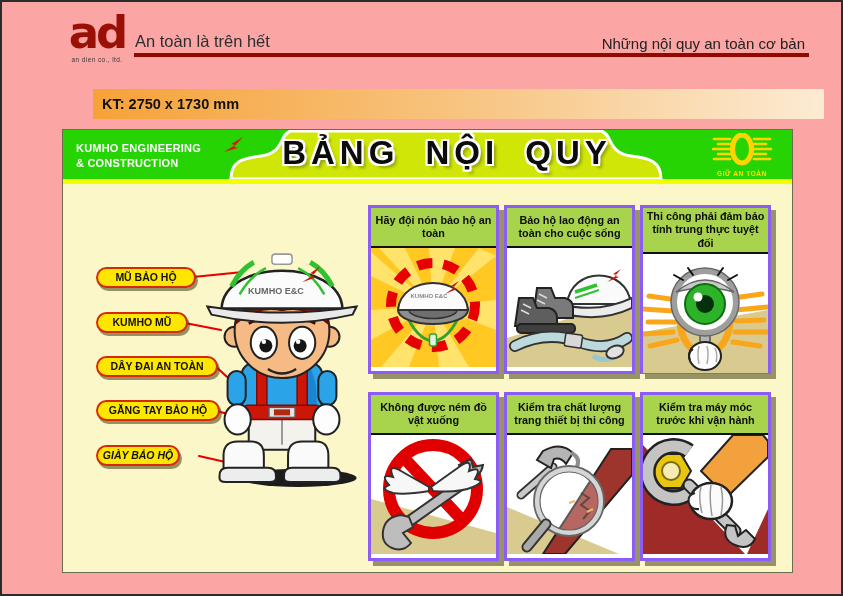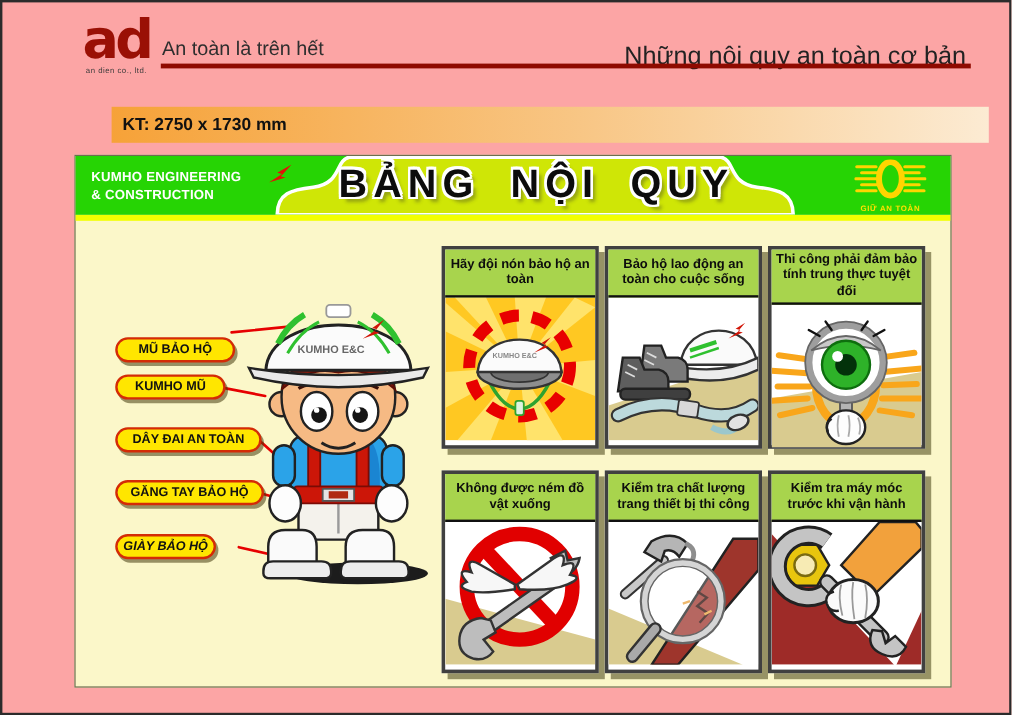--- a/index.html
+++ b/index.html
@@ -6,21 +6,21 @@
   .page{
     position:relative;width:843px;height:596px;margin:0 auto;
     background:#fca5a5;border:2px solid #2b2b2b;box-sizing:border-box;
     font-family:"Liberation Sans",sans-serif;overflow:hidden;
   }
   
   .ad-logo{position:absolute;left:60px;top:10px;width:70px;text-align:center;}
   .ad-mark{font-family:"DejaVu Sans",sans-serif;font-size:45px;font-weight:bold;color:#9A1005;line-height:0.95;letter-spacing:-3px;}
   .ad-sub{font-size:6.5px;color:#3a3a3a;letter-spacing:0.4px;margin-top:1px;}
   .tagline-left{position:absolute;left:133px;top:30px;font-size:16.5px;color:#2e2e2e;}
-  .tagline-right{position:absolute;right:36px;top:33px;font-size:21px;color:#222;}
+  .tagline-right{position:absolute;right:36px;top:33px;font-size:15px;color:#222;}
   .masthead-rule{position:absolute;left:132px;top:51px;width:675px;height:4px;background:#8F0A00;}
   
   .kt-bar{
     position:absolute;left:60px;top:87px;width:731px;height:30px;
     background:linear-gradient(90deg,#F6A238 0%,#F8C787 55%,#FCEBD3 100%);
     font-size:14.5px;font-weight:bold;color:#111;line-height:30px;padding-left:9px;box-sizing:border-box;margin-left:31px;
   }
   
   .board{position:absolute;left:60px;top:127px;width:731px;height:444px;border:1px solid #6d6d50;background:#FBF7C9;box-sizing:border-box;}
   .board-header{position:relative;height:49px;background:#26D404;overflow:hidden;}
@@ -41,21 +41,21 @@
     position:absolute;left:33px;height:21px;box-sizing:border-box;
     background:#FFE600;border:2px solid #D42B06;border-radius:11px;
     font-size:10.5px;font-weight:bold;color:#111;text-align:center;line-height:17px;
     box-shadow:2px 3px 0 rgba(70,60,15,0.55);white-space:nowrap;
   }
   .leaders{position:absolute;left:0;top:0;pointer-events:none;}
   .mascot{position:absolute;left:138px;top:54px;}
   
   .panel{
     position:absolute;width:131px;height:169px;box-sizing:border-box;
-    border:3px solid #404040;background:#fff;
+    border:3px solid #8b5cf6;background:#fff;
     box-shadow:5px 5px 0 rgba(85,80,35,0.6);
   }
   .panel-title{
     min-height:40px;box-sizing:border-box;display:flex;align-items:center;justify-content:center;
     background:#A8D44D;border-bottom:2.5px solid #101010;
     font-size:10.8px;font-weight:bold;color:#0d0d0d;text-align:center;line-height:1.25;padding:2px 3px;
   }
   .panel-art{height:119px;overflow:hidden;}
   .panel-art svg{display:block;}
 </style>
@@ -115,21 +115,21 @@
       <svg class="leaders" width="731" height="388" viewBox="0 0 731 388">
         <g stroke="#E60000" stroke-width="2.2" stroke-linecap="round">
           <line x1="130" y1="93" x2="180" y2="88"></line>
           <line x1="122" y1="139" x2="158" y2="146"></line>
           <line x1="152" y1="182" x2="202" y2="227"></line>
           <line x1="154" y1="227" x2="172" y2="232"></line>
           <line x1="136" y1="272" x2="180" y2="282"></line>
         </g>
       </svg>
 
-      <div class="pill" style="top:97px;width:100px;text-align:center;">MŨ BẢO HỘ</div>
+      <div class="pill" style="top:83px;width:100px;text-align:center;">MŨ BẢO HỘ</div>
       <div class="pill" style="top:128px;width:92px;">KUMHO MŨ</div>
       <div class="pill" style="top:172px;width:122px;">DÂY ĐAI AN TOÀN</div>
       <div class="pill" style="top:216px;width:124px;">GĂNG TAY BẢO HỘ</div>
       <div class="pill" style="top:261px;width:84px;font-style:italic;">GIÀY BẢO HỘ</div>
 
       <svg class="mascot" width="162" height="252" viewBox="0 0 160 250">
         <ellipse cx="96" cy="238" rx="58" ry="9" fill="#1c1c1c"></ellipse>
         <rect x="47" y="150" width="66" height="60" rx="8" fill="#F4F2EC" stroke="#222" stroke-width="2"></rect>
         <line x1="80" y1="156" x2="80" y2="205" stroke="#9a9a9a" stroke-width="2"></line>
         <g stroke="#222" stroke-width="2">

